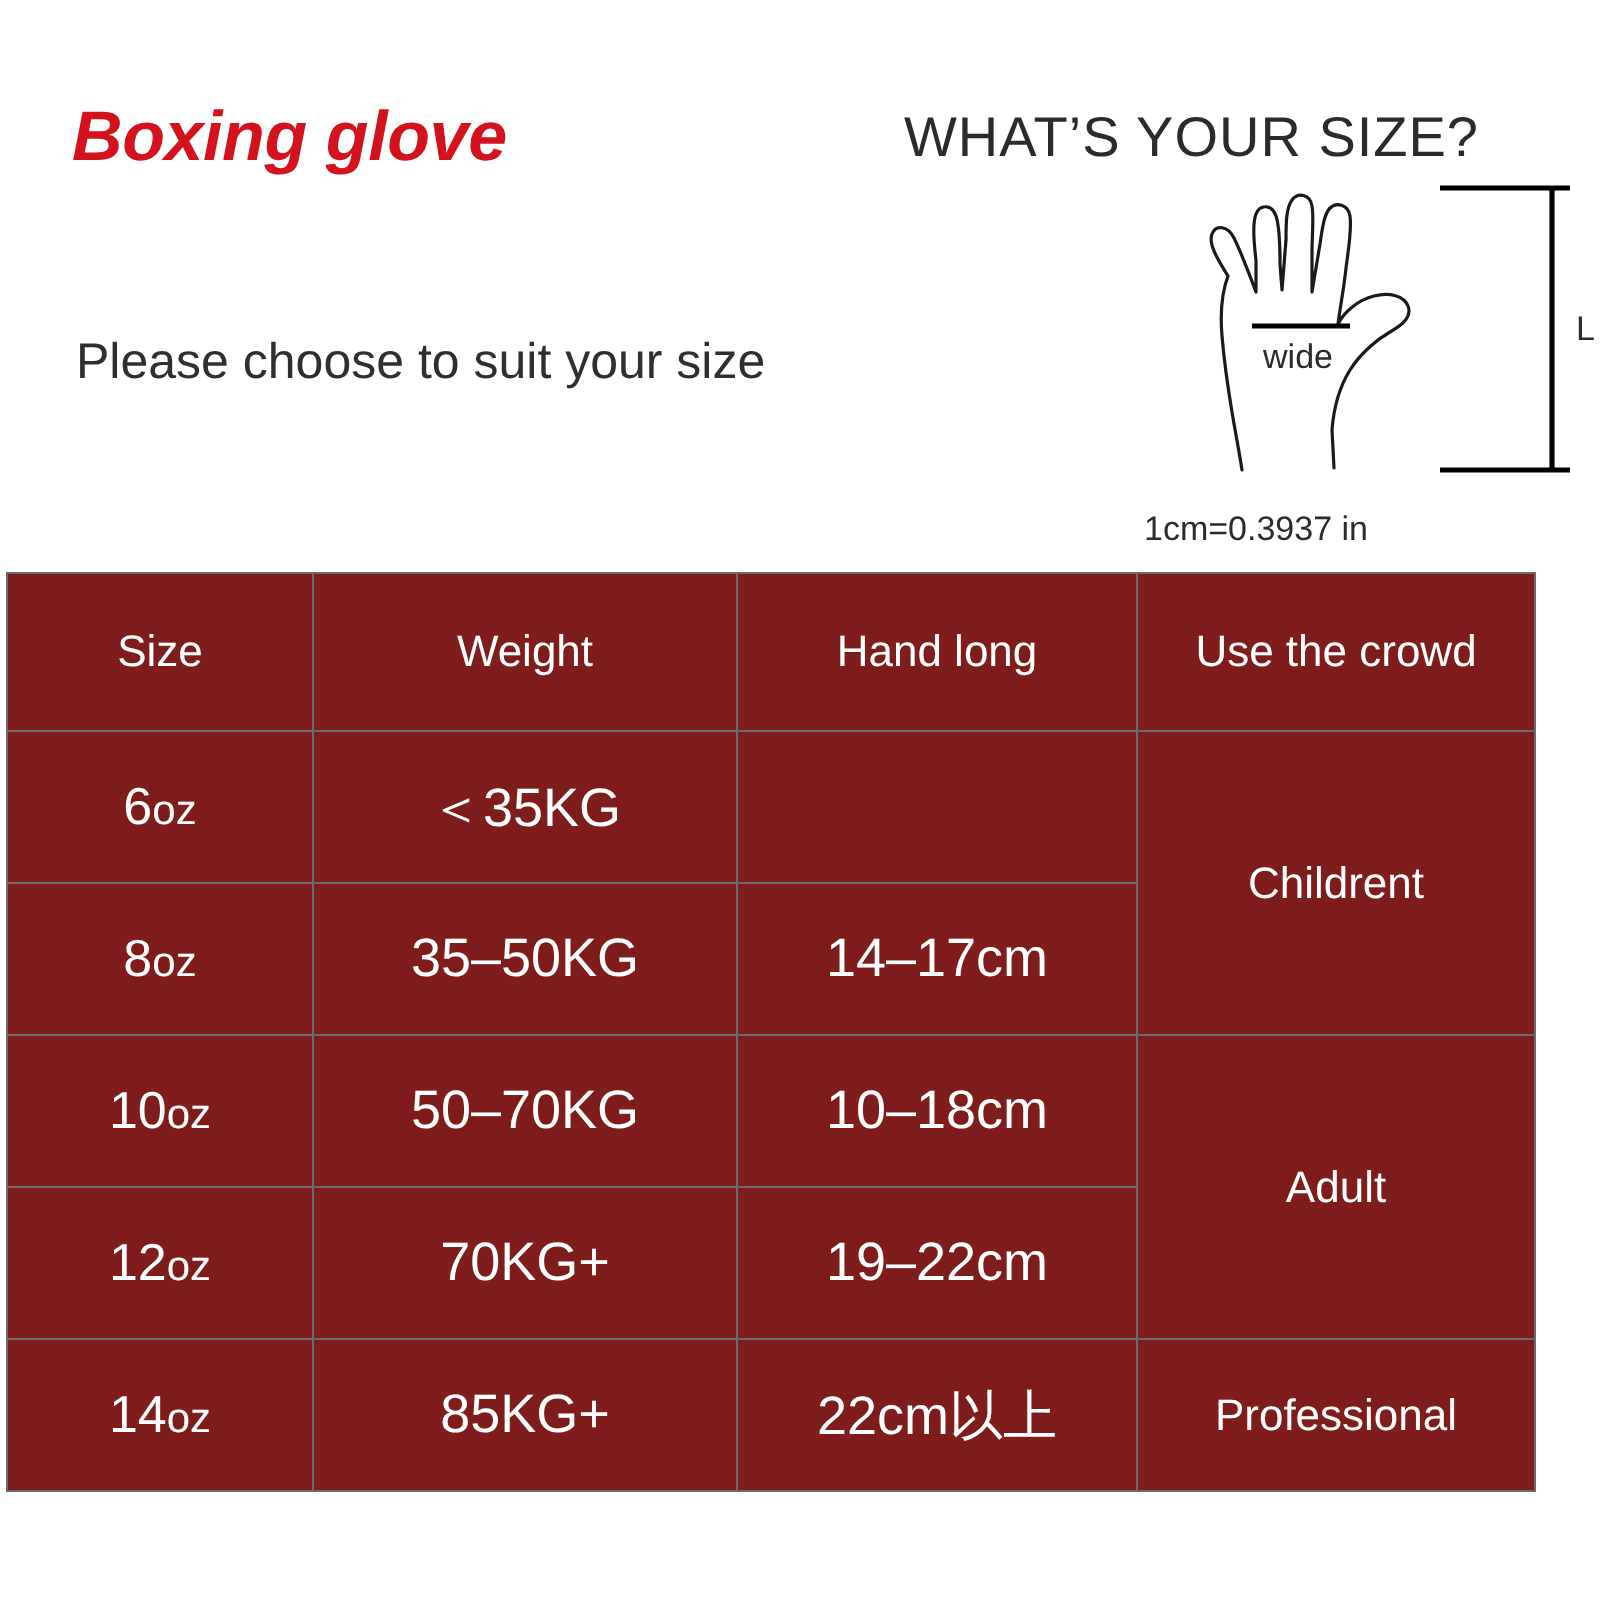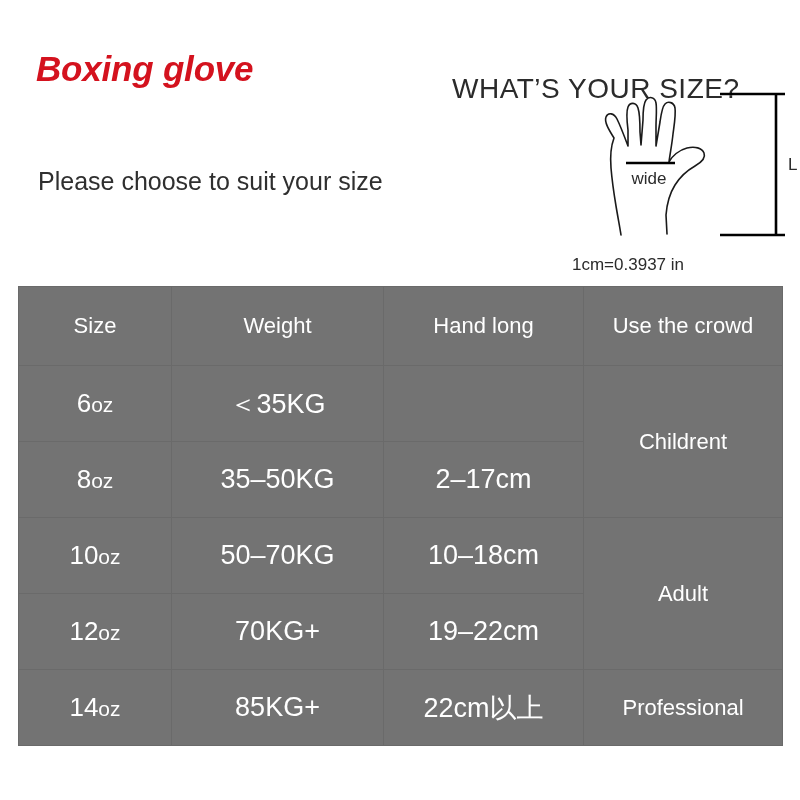--- a/index.html
+++ b/index.html
@@ -51,21 +51,20 @@
 
   #whats-your-size {
     position: absolute;
     left: 452px;
     top: 52px;
     font-size: 28px;
     line-height: 34px;
     letter-spacing: 0.5px;
     color: #2b2b2b;
     white-space: nowrap;
-    margin-top: 20px;
   }
 
   #hand-figure {
     position: absolute;
     left: 548px;
     top: 82px;
     width: 250px;
     height: 175px;
   }
   #hand-figure svg { display: block; }
@@ -76,26 +75,26 @@
     top: 255px;
     font-size: 17px;
     line-height: 20px;
     color: #2b2b2b;
     white-space: nowrap;
   }
 
   
   #size-table {
     position: absolute;
-    left: 18px;
+    left: 3px;
     top: 286px;
     width: 760px;
     height: 456px;
     border-collapse: collapse;
-    background: #737373;
+    background: #7f1d1d;
     table-layout: fixed;
     color: #ffffff;
     padding-left: 13px;
   }
   #size-table td, #size-table th {
     border: 1px solid #6a6a6a;
     text-align: center;
     vertical-align: middle;
     font-weight: normal;
     padding: 0;
@@ -174,21 +173,21 @@
   <tbody>
     <tr class="body-row">
       <td class="cell-size"><span>6</span><span class="unit">oz</span></td>
       <td class="cell-weight">＜35KG</td>
       <td class="cell-hand"></td>
       <td class="cell-crowd" rowspan="2">Childrent</td>
     </tr>
     <tr class="body-row">
       <td class="cell-size"><span>8</span><span class="unit">oz</span></td>
       <td class="cell-weight">35–50KG</td>
-      <td class="cell-hand">2–17cm</td>
+      <td class="cell-hand">14–17cm</td>
     </tr>
     <tr class="body-row">
       <td class="cell-size"><span>10</span><span class="unit">oz</span></td>
       <td class="cell-weight">50–70KG</td>
       <td class="cell-hand">10–18cm</td>
       <td class="cell-crowd" rowspan="2">Adult</td>
     </tr>
     <tr class="body-row">
       <td class="cell-size"><span>12</span><span class="unit">oz</span></td>
       <td class="cell-weight">70KG+</td>

